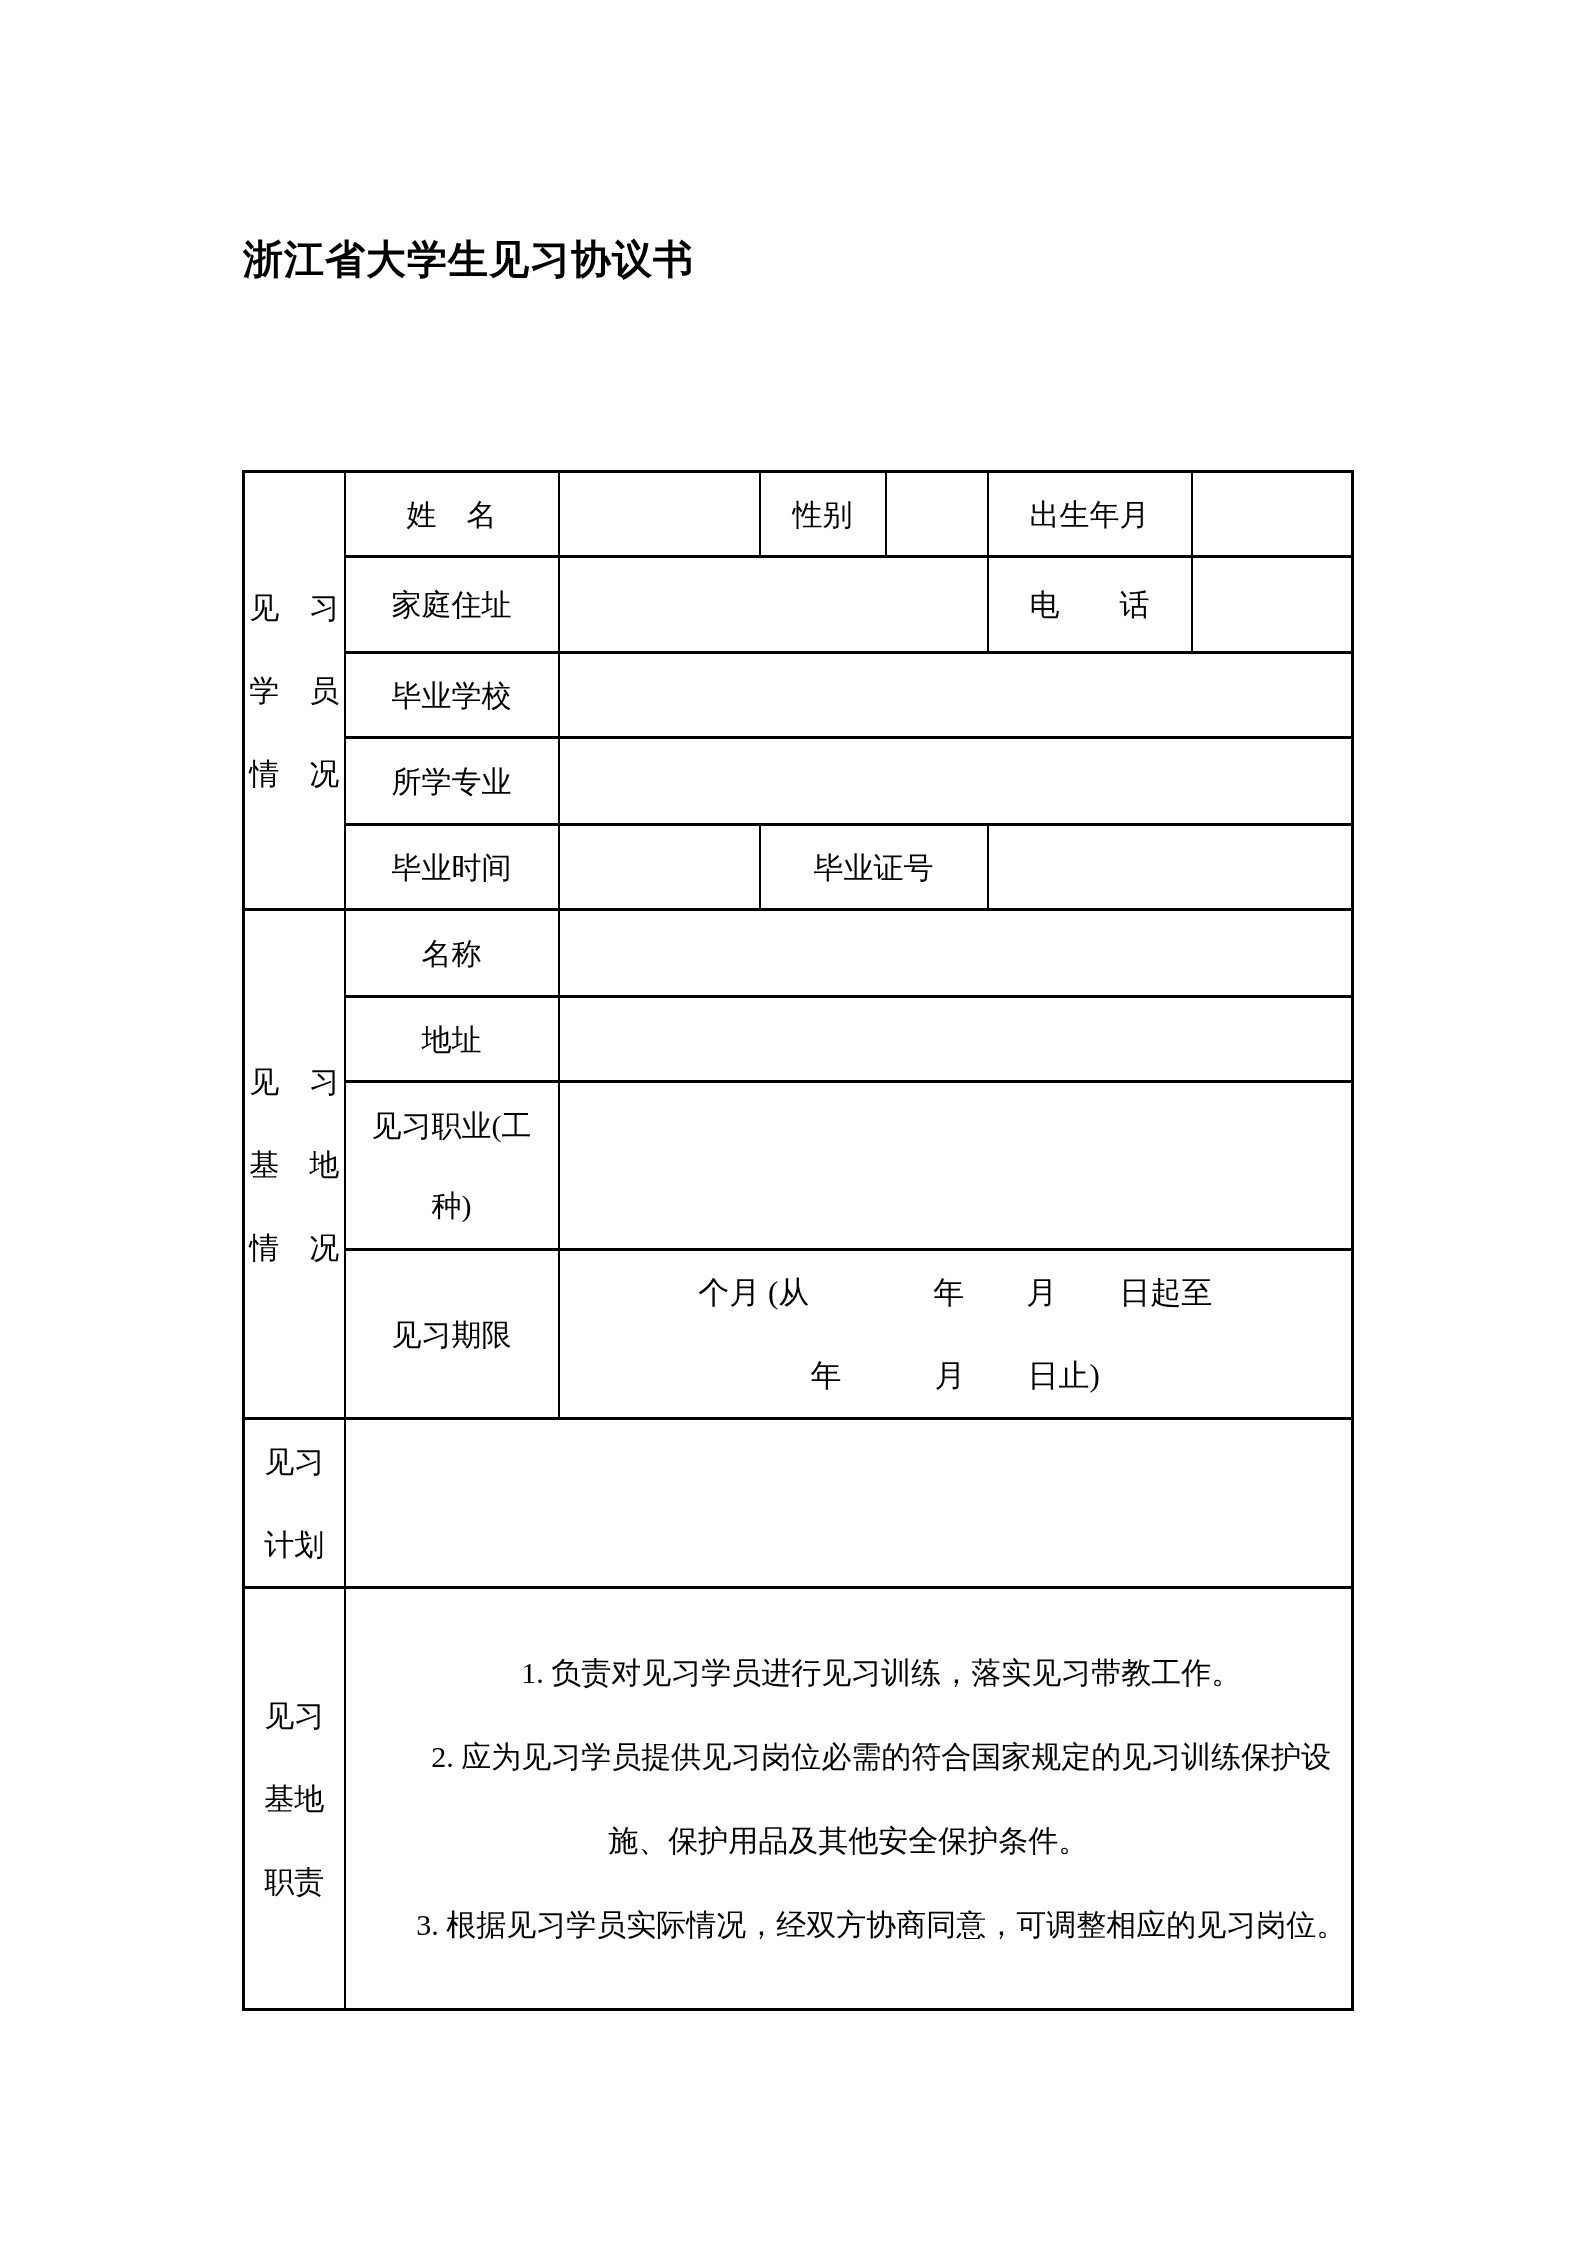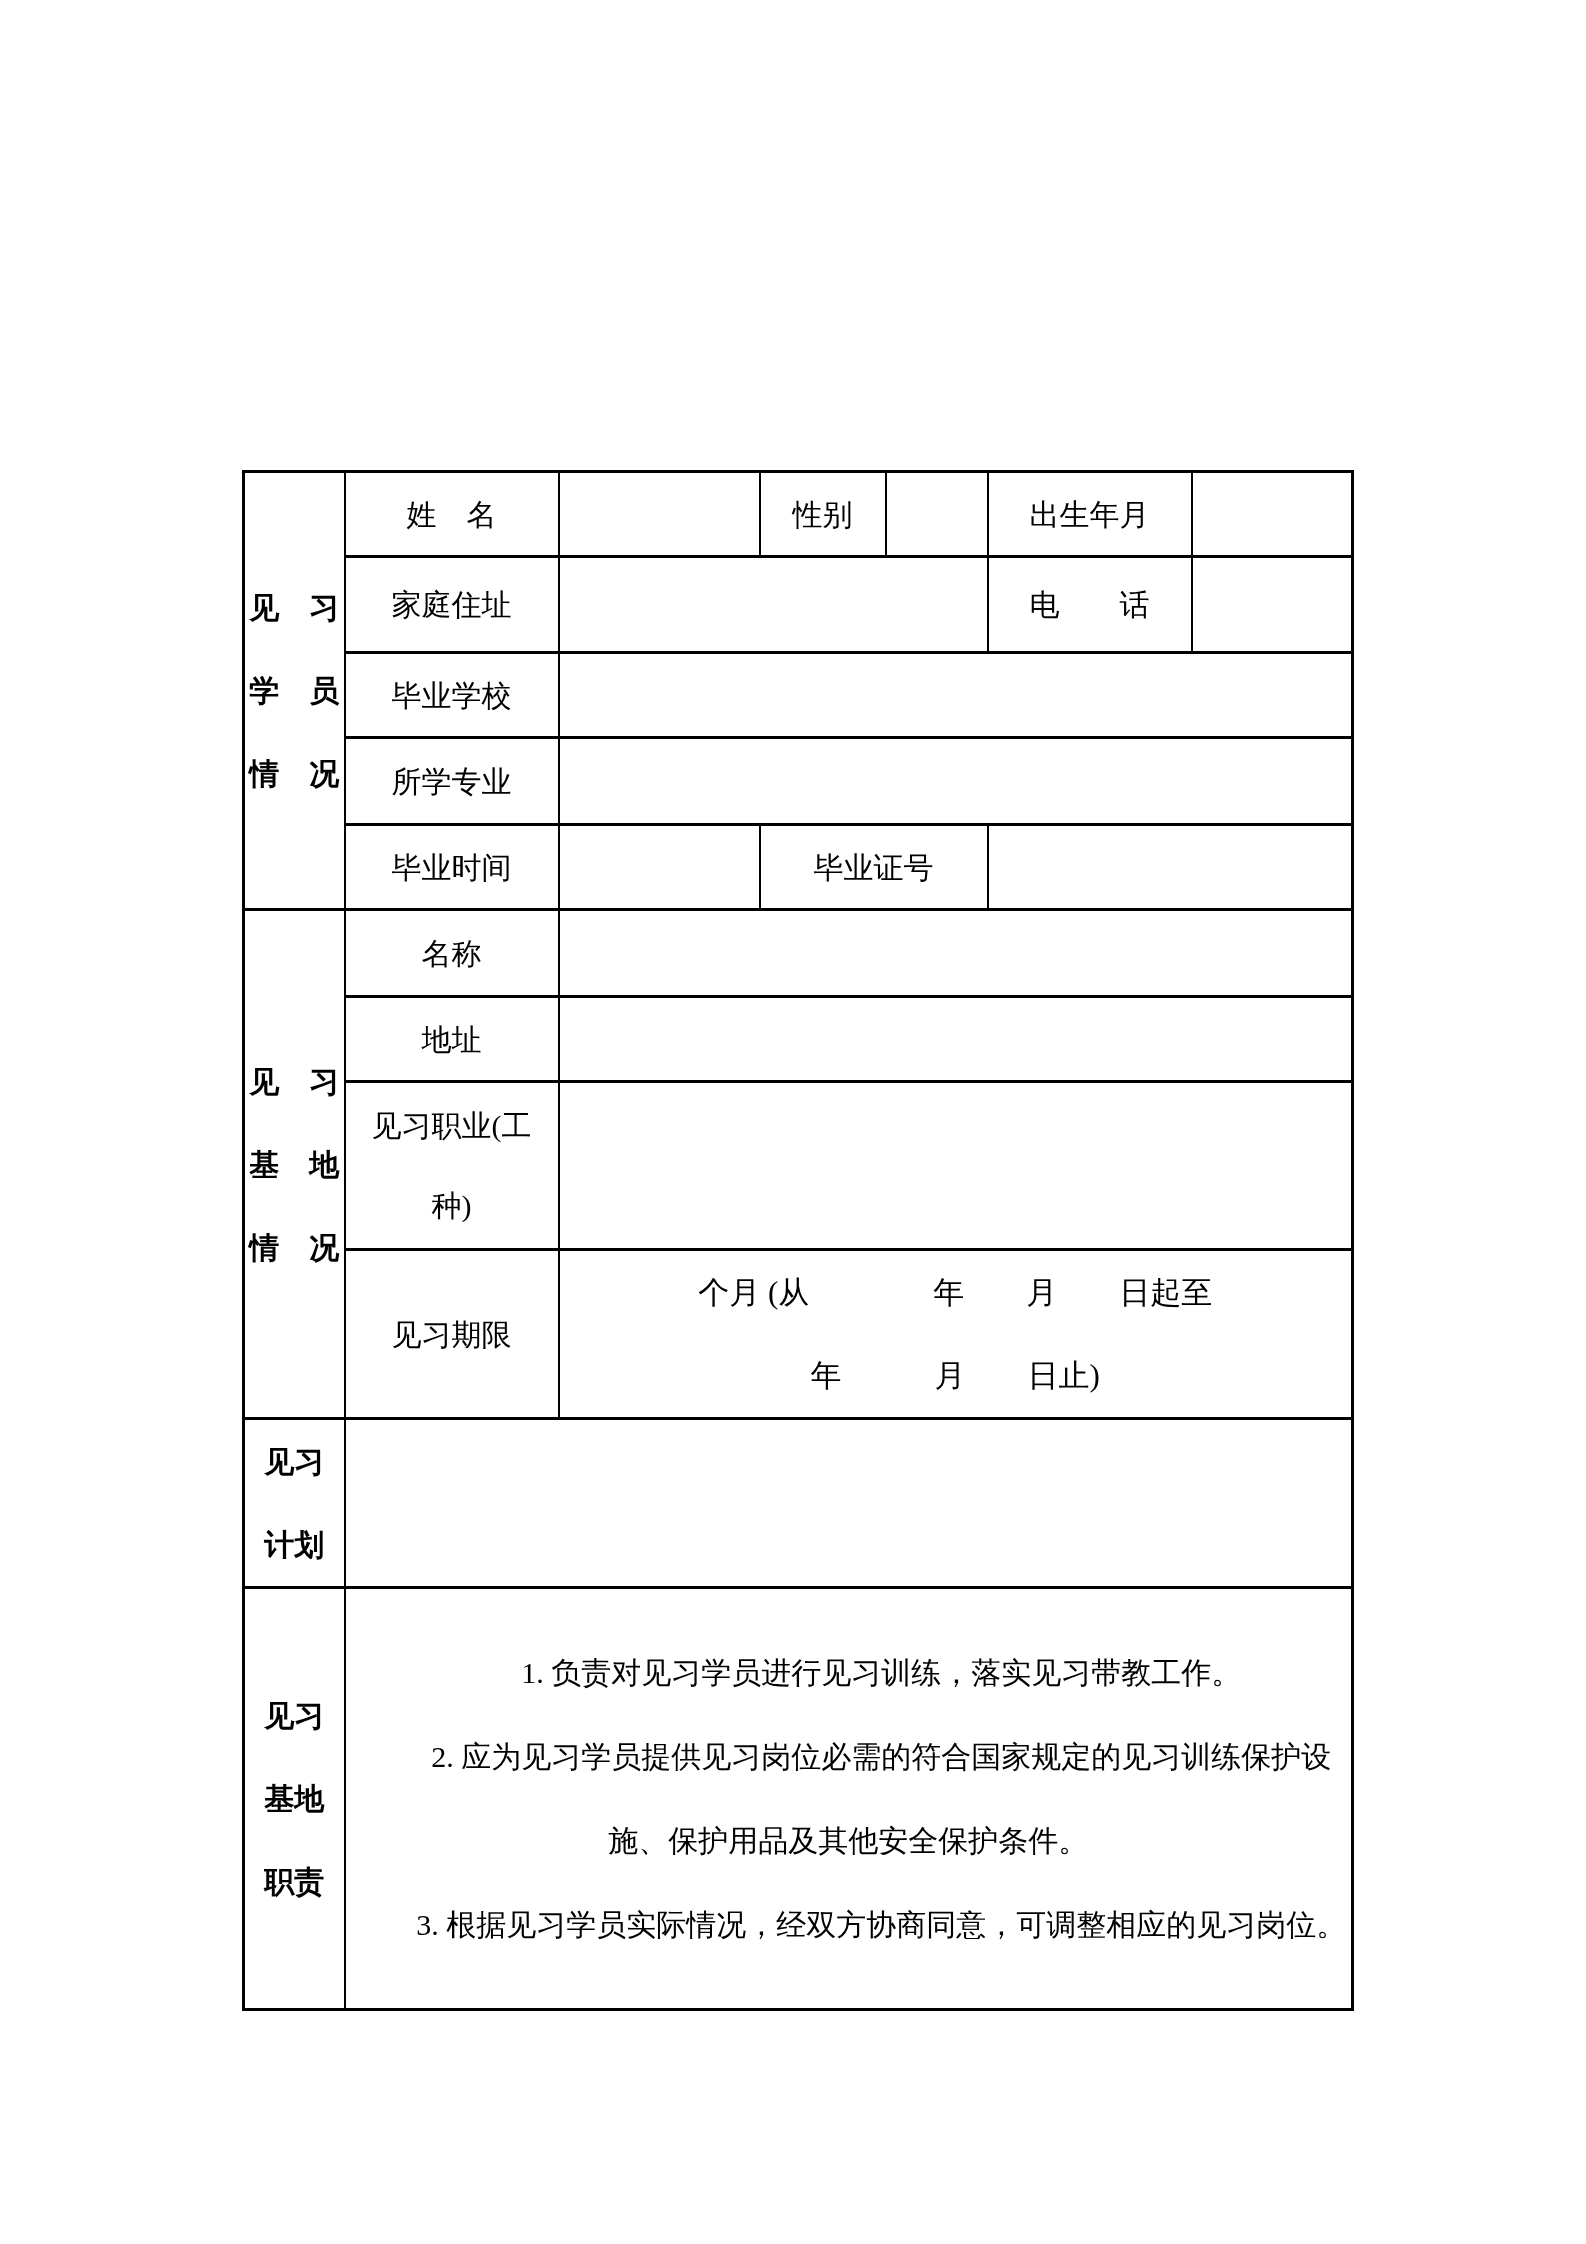--- a/index.html
+++ b/index.html
@@ -56,21 +56,20 @@
     padding: 0;
     text-align: center;
     vertical-align: middle;
     font-size: 30px;
     line-height: 1.3;
     overflow: hidden;
   }
   td.section-label div {
     line-height: 83px;
     white-space: nowrap;
-    font-weight: bold;
   }
   td.period-cell div {
     line-height: 83px;
     font-size: 31px;
     white-space: nowrap;
     text-align: center;
   }
   td.occupation-cell span {
     display: inline-block;
     max-width: 6em;
@@ -87,20 +86,21 @@
     margin: 0;
     text-indent: 2.2em;
     line-height: 84px;
   }
 </style>
 </head>
 <body>
 
 <div class="page">
 
+  <div class="doc-title">浙江省大学生见习协议书</div>
 
 
   <table class="agreement">
     <colgroup>
       <col style="width:101px">
       <col style="width:214px">
       <col style="width:201px">
       <col style="width:126px">
       <col style="width:102px">
       <col style="width:204px">

